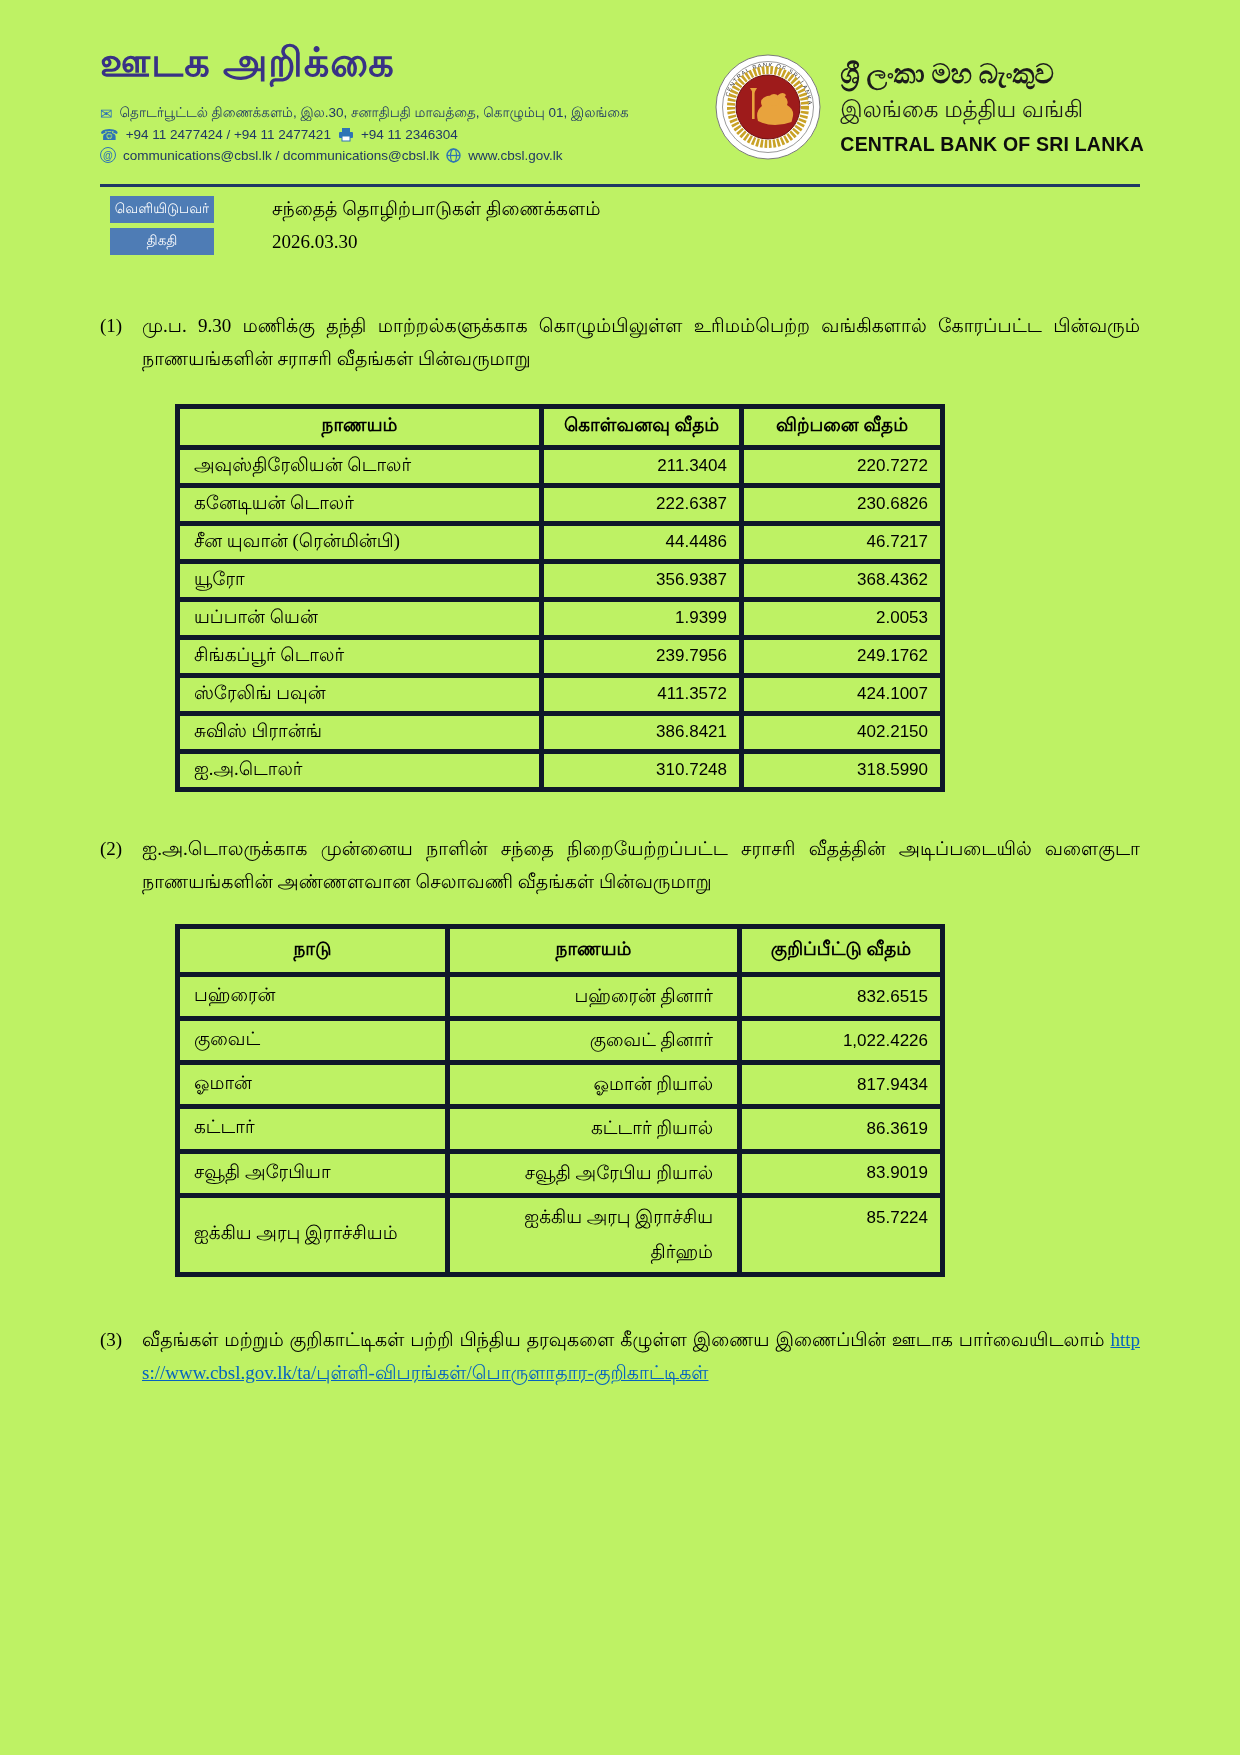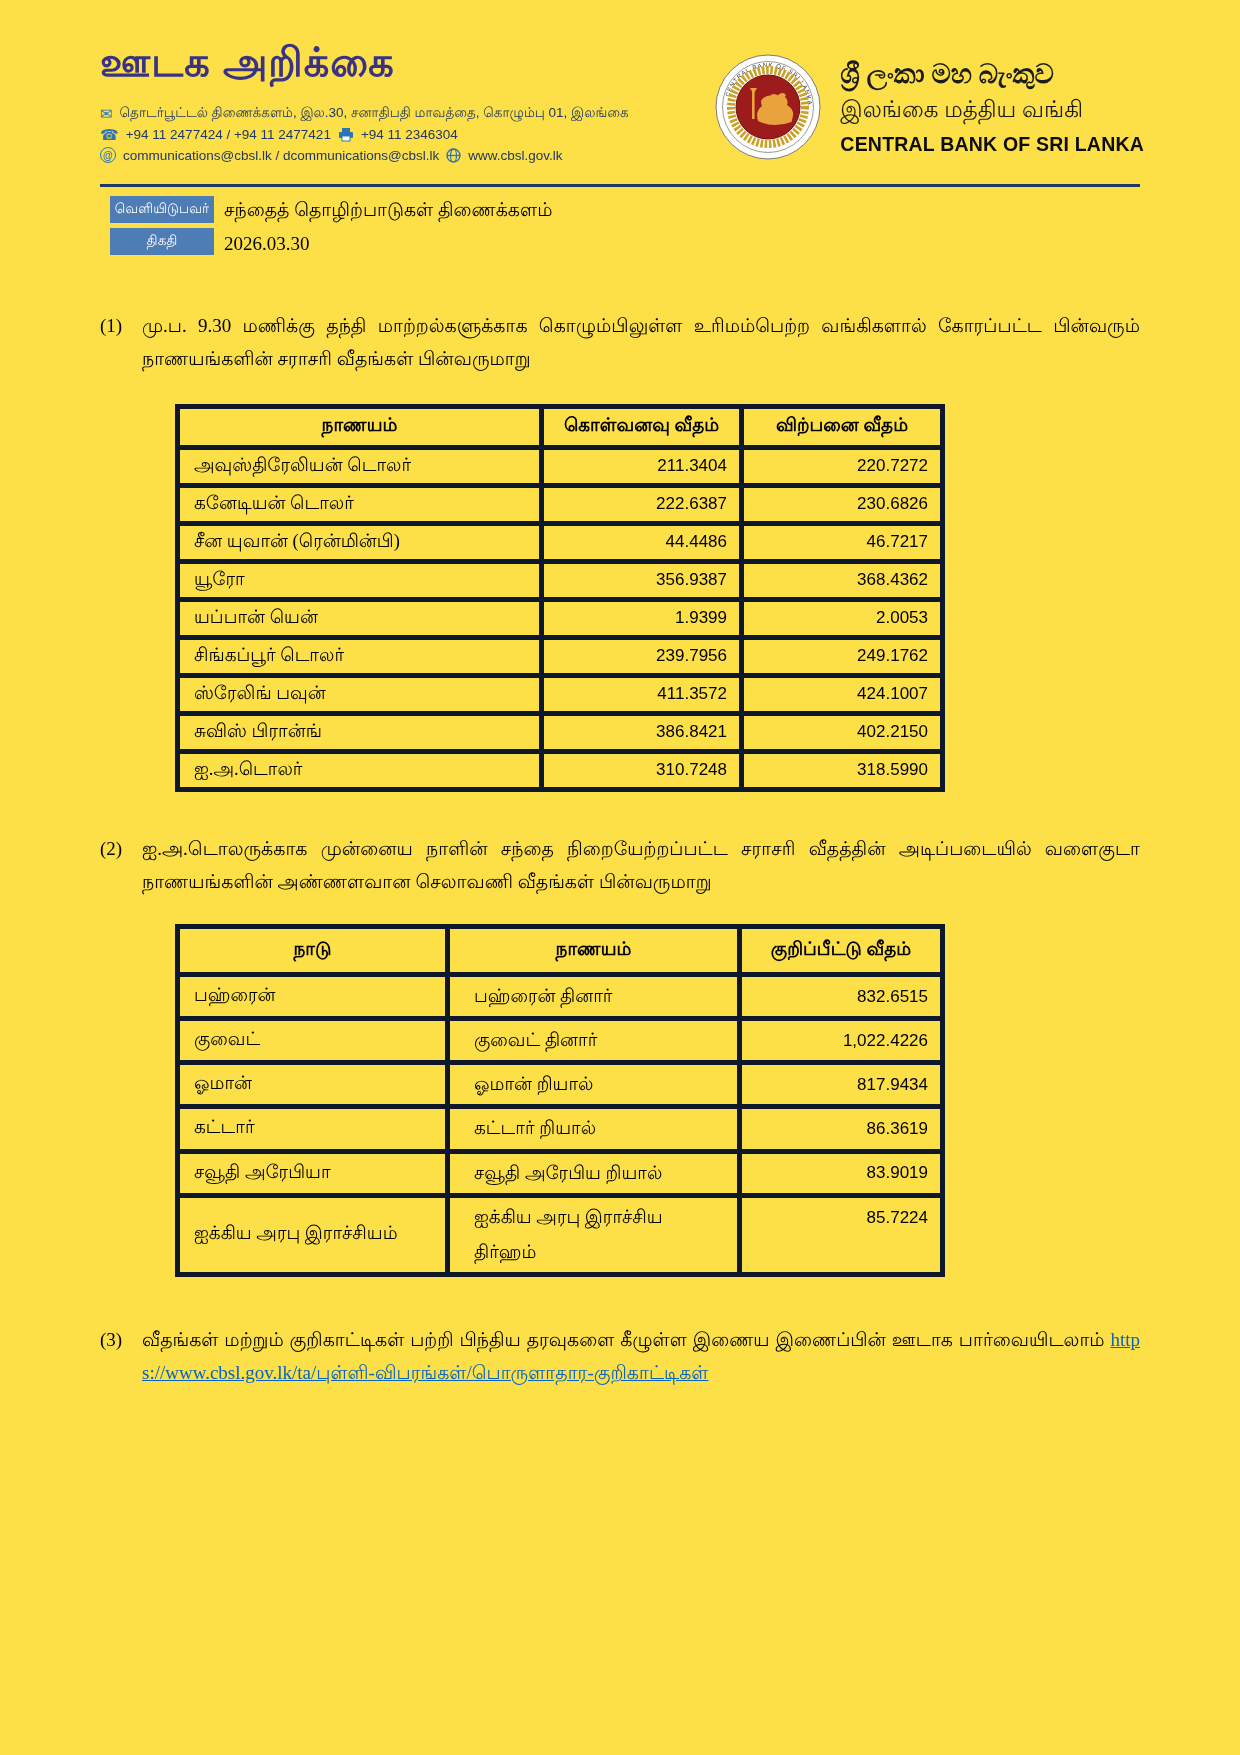--- a/index.html
+++ b/index.html
@@ -1,18 +1,18 @@
 <!DOCTYPE html>
 <html><head>
 <meta charset="utf-8">
 <style>
   * { box-sizing: border-box; }
   html,body { margin:0; padding:0; background:#e8e8e8; }
   .page {
-    width:1240px; height:1755px; background:#fde047; margin:0 auto;
+    width:1240px; height:1755px; background:#bef264; margin:0 auto;
     font-family:"Liberation Serif", serif; color:#000; position:relative;
     overflow:hidden;
   }
   
   .masthead { display:flex; justify-content:space-between; padding:40px 96px 0 100px; }
   .mast-left { max-width:560px; }
   .mast-title {
     font-family:"Liberation Sans", sans-serif; font-weight:bold;
     font-size:40px; color:#393285; margin:0 0 14px 0; letter-spacing:1px;
   }
@@ -29,21 +29,21 @@
     font-family:"Liberation Sans", sans-serif;
   }
   .mast-right { display:flex; align-items:center; gap:18px; padding-top:6px; }
   .seal { width:108px; height:108px; flex:none; }
   .bn-si { font-size:27px; font-weight:bold; color:#1c1c1c; }
   .bn-ta { font-size:23px; color:#1c1c1c; margin-top:7px; }
   .bn-en { font-family:"Liberation Sans", sans-serif; font-size:19.5px; font-weight:bold; color:#0d0d0d; margin-top:7px; letter-spacing:0.2px; }
   
   .rule { height:3px; background:#1F3864; margin:16px 100px 0 100px; }
   .meta { margin:9px 0 0 110px; }
-  .meta-row { display:flex; align-items:flex-end; margin-bottom:5px; }
+  .meta-row { display:flex; align-items:center; margin-bottom:5px;gap:48px; }
   .meta-label {
     background:#4E7CB5; color:#fff; font-size:13.5px; width:104px; height:27px;
     display:inline-flex; align-items:center; justify-content:center;
     font-family:"Liberation Sans", sans-serif; flex:none;
   }
   .meta-value { margin-left:10px; font-size:19px; }
   
   main { margin:0 100px; }
   .para { display:flex; font-size:19px; line-height:1.75; }
   .para .pnum { width:42px; flex:none; }
@@ -66,21 +66,21 @@
     font-family:"Liberation Sans", sans-serif; font-size:17px;
   }
   .t1 { width:765px; margin-top:28px; }
   .t1 th { height:41px; }
   .t1 td { height:38px; }
   .t2 { width:765px; margin-top:26px; }
   .t2 th { height:48px; }
   .t2 td { height:43px;margin-left:30px; }
   .t2 tr.tall td { height:76px; }
   .t2 tr.tall td.num { vertical-align:top; padding-top:10px; }
-  .t2 td.cur { padding-left:24px; padding-right:24px; text-align:left; line-height:1.9; }
+  .t2 td.cur { padding-left:24px; padding-right:24px; text-align:right; line-height:1.9; }
 </style>
 </head>
 <body>
 
 <div class="page">
 
   <header class="masthead">
     <div class="mast-left">
       <h1 class="mast-title">ஊடக அறிக்கை</h1>
       <div class="contact-line">

